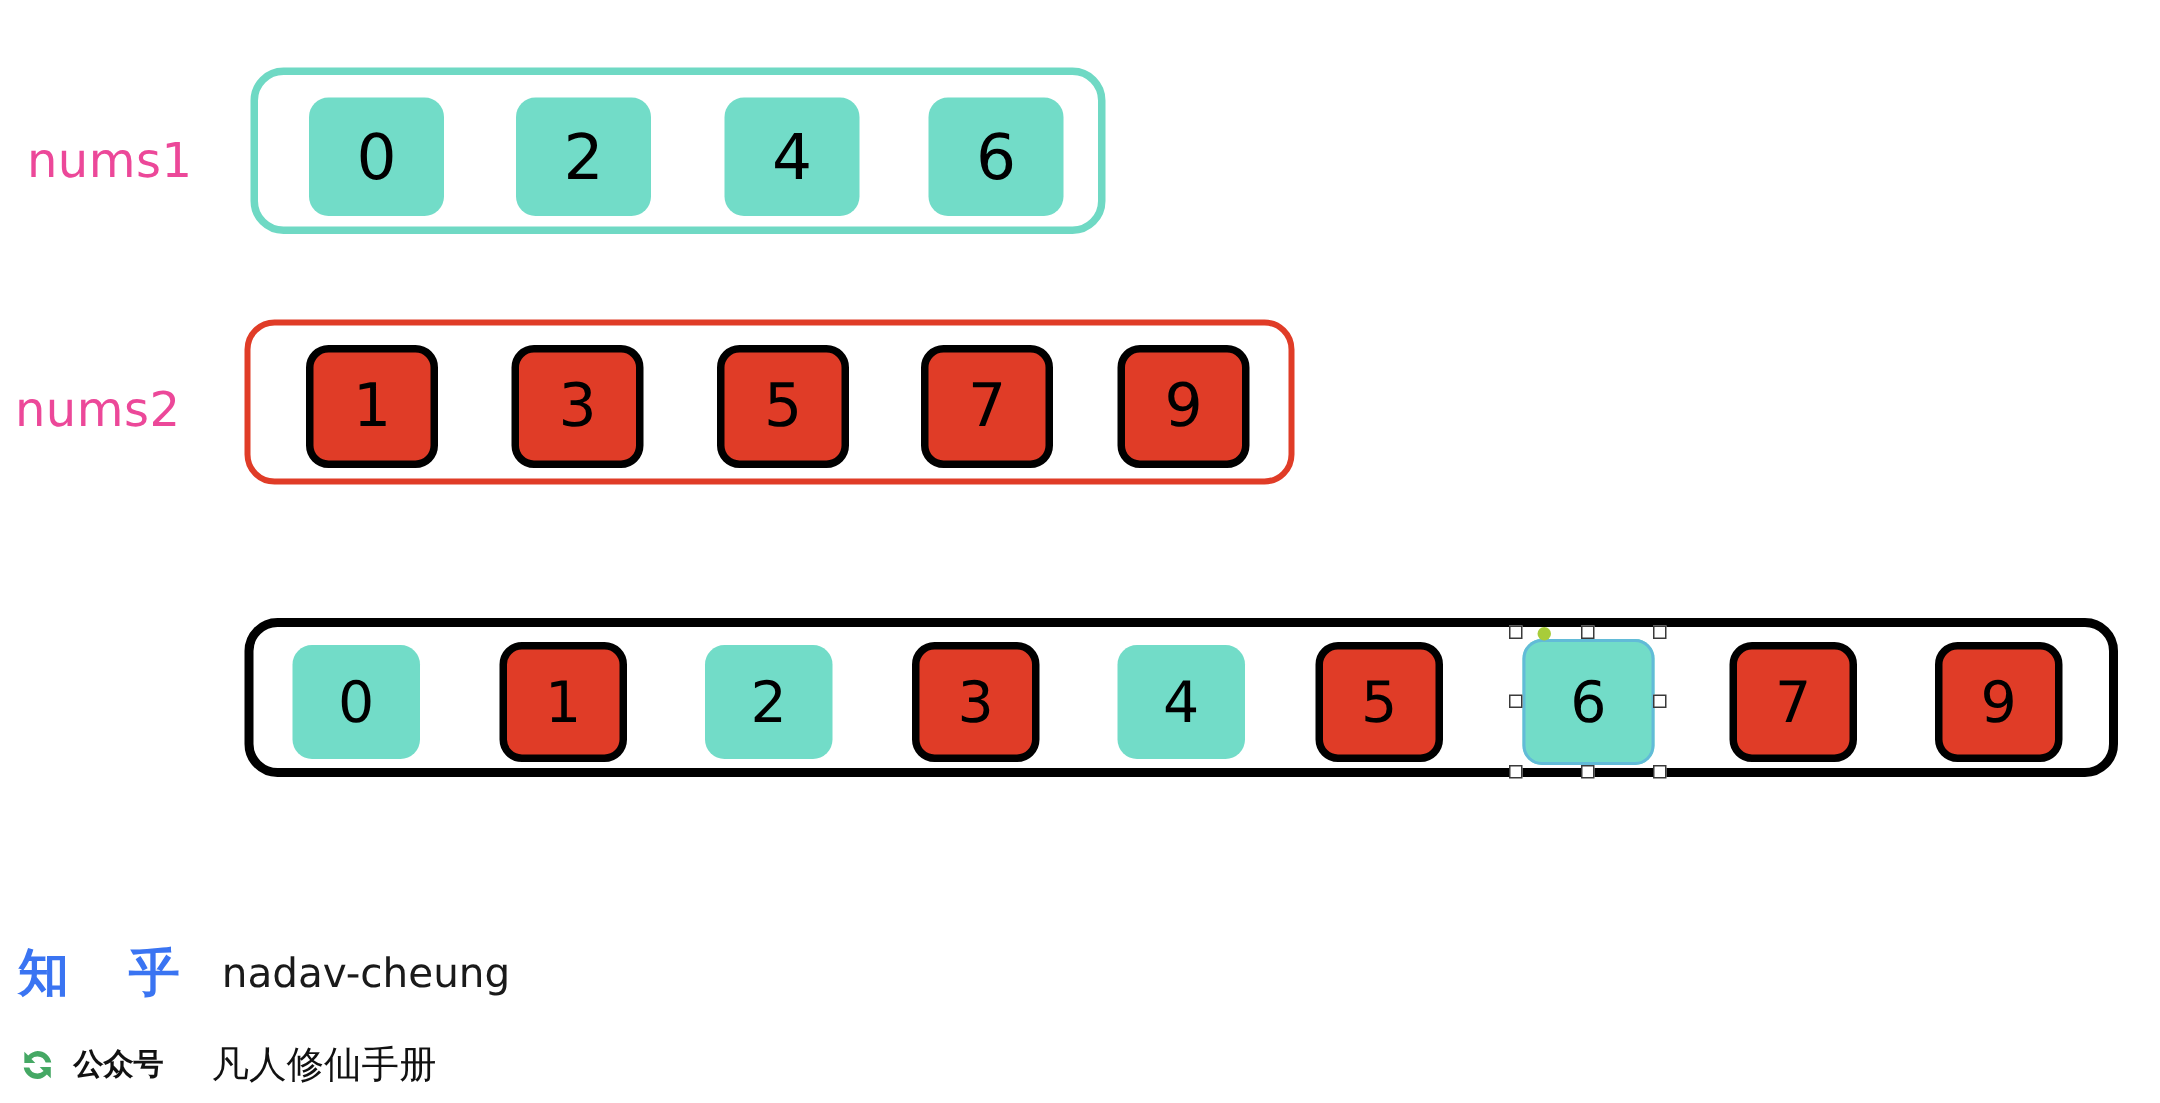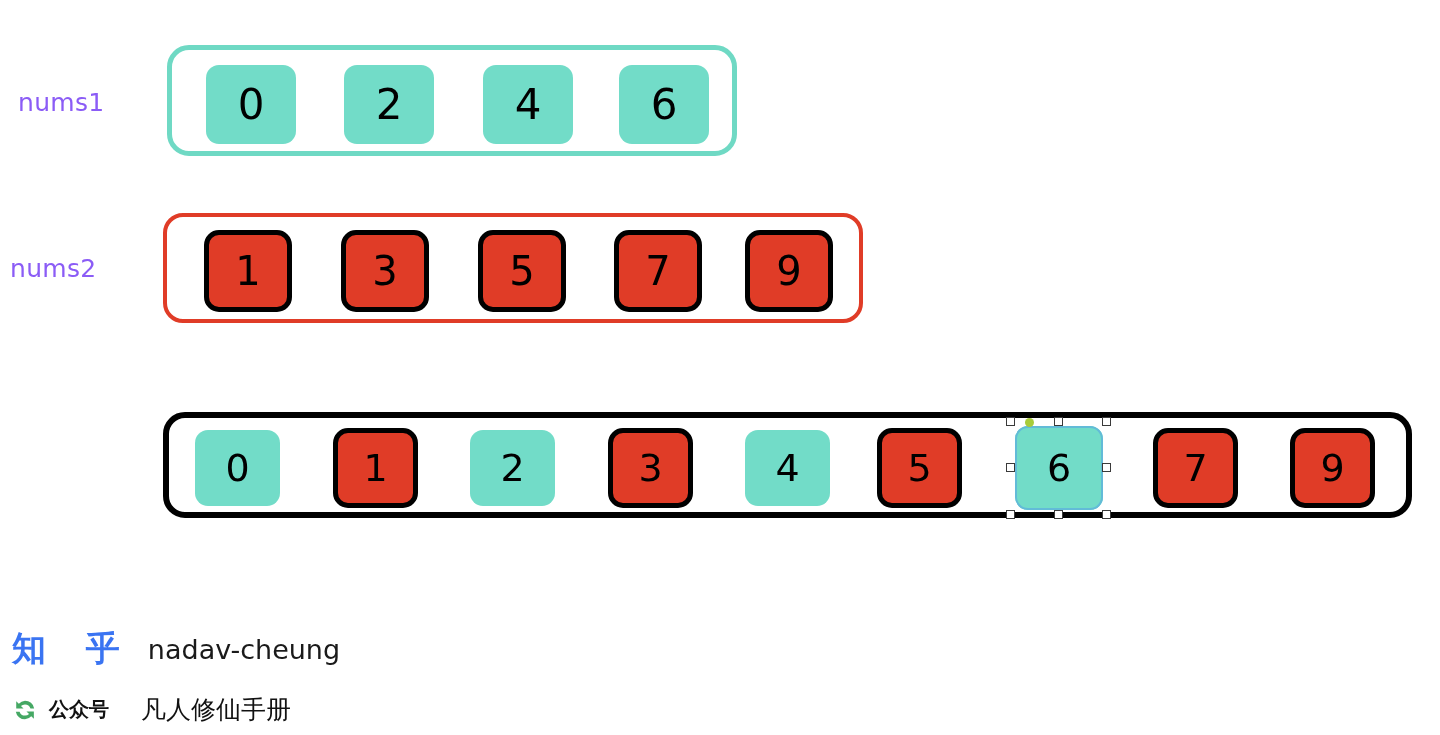--- a/index.html
+++ b/index.html
@@ -18,23 +18,23 @@
   }
 
   .canvas {
     position: absolute;
     inset: 0;
   }
 
   
   .row-label {
     position: absolute;
-    color: #8b5cf6;
-    font-family: "DejaVu Sans", sans-serif;
-    font-size: 25px;
+    color: #ec4899;
+    font-family: "DejaVu Sans", sans-serif;
+    font-size: 32px;
     font-weight: 500;
     letter-spacing: 0.3px;
     white-space: nowrap;
   }
 
   
   .array-container {
     position: absolute;
     box-sizing: border-box;
     background: #ffffff;

